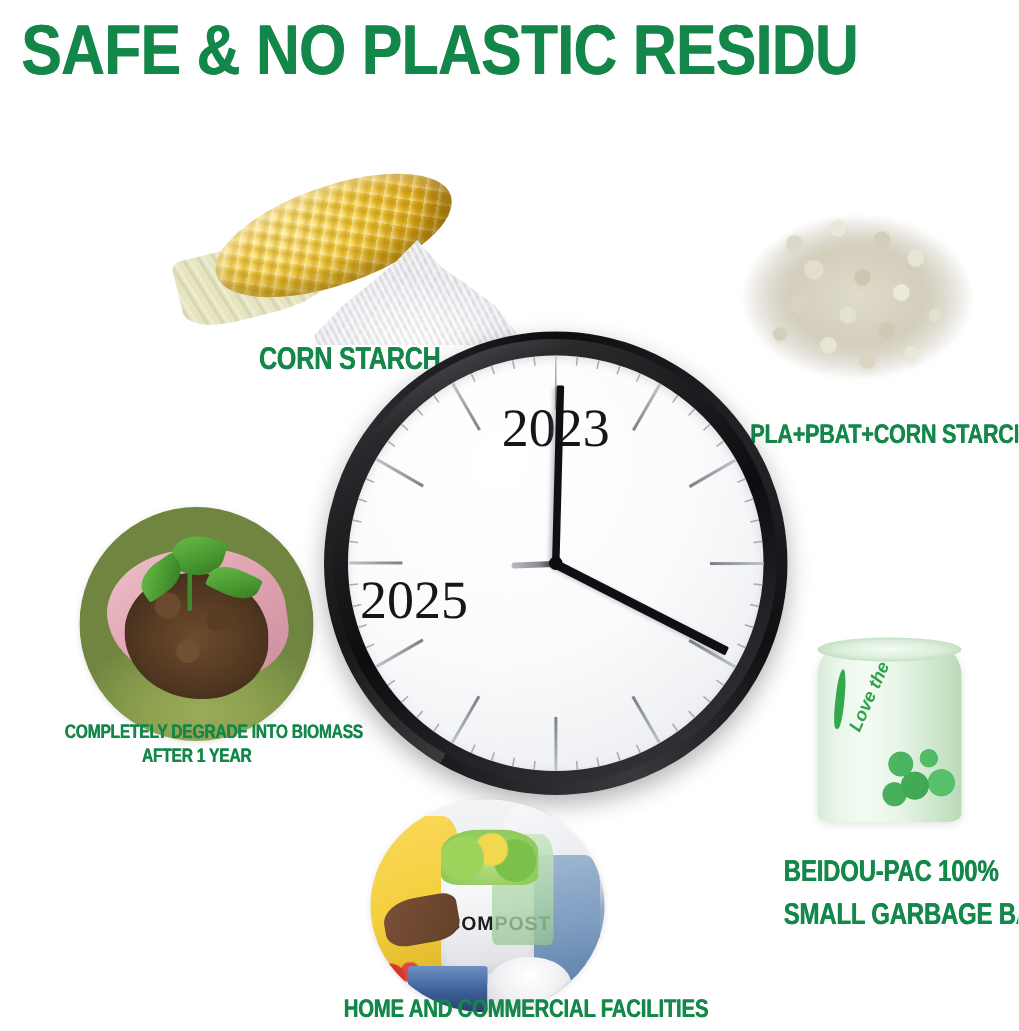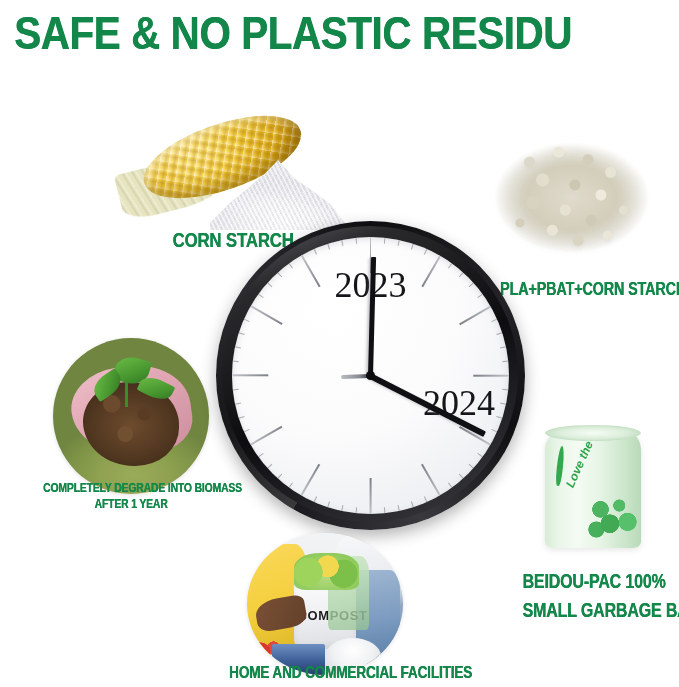--- a/index.html
+++ b/index.html
@@ -560,21 +560,21 @@
           <div class="tick minor" style="transform: rotate(312deg);"></div>
           <div class="tick minor" style="transform: rotate(318deg);"></div>
           <div class="tick minor" style="transform: rotate(324deg);"></div>
           <div class="tick major" style="transform: rotate(330deg);"></div>
           <div class="tick minor" style="transform: rotate(336deg);"></div>
           <div class="tick minor" style="transform: rotate(342deg);"></div>
           <div class="tick minor" style="transform: rotate(348deg);"></div>
           <div class="tick minor" style="transform: rotate(354deg);"></div>
         </div>
       <div class="year-label year-top">2023</div>
-      <div class="year-label year-right">2024</div>
+      <div class="year-label year-left">2025</div>
       <div class="hand hand-minute"></div>
       <div class="hand hand-hour"></div>
       <div class="hand-counterweight"></div>
       <div class="hand-hub"></div>
     </div>
   </div>
 
   <div class="photo-circle compost-photo">
     <div class="cp-person-left"></div>
     <div class="cp-person-right"></div>

